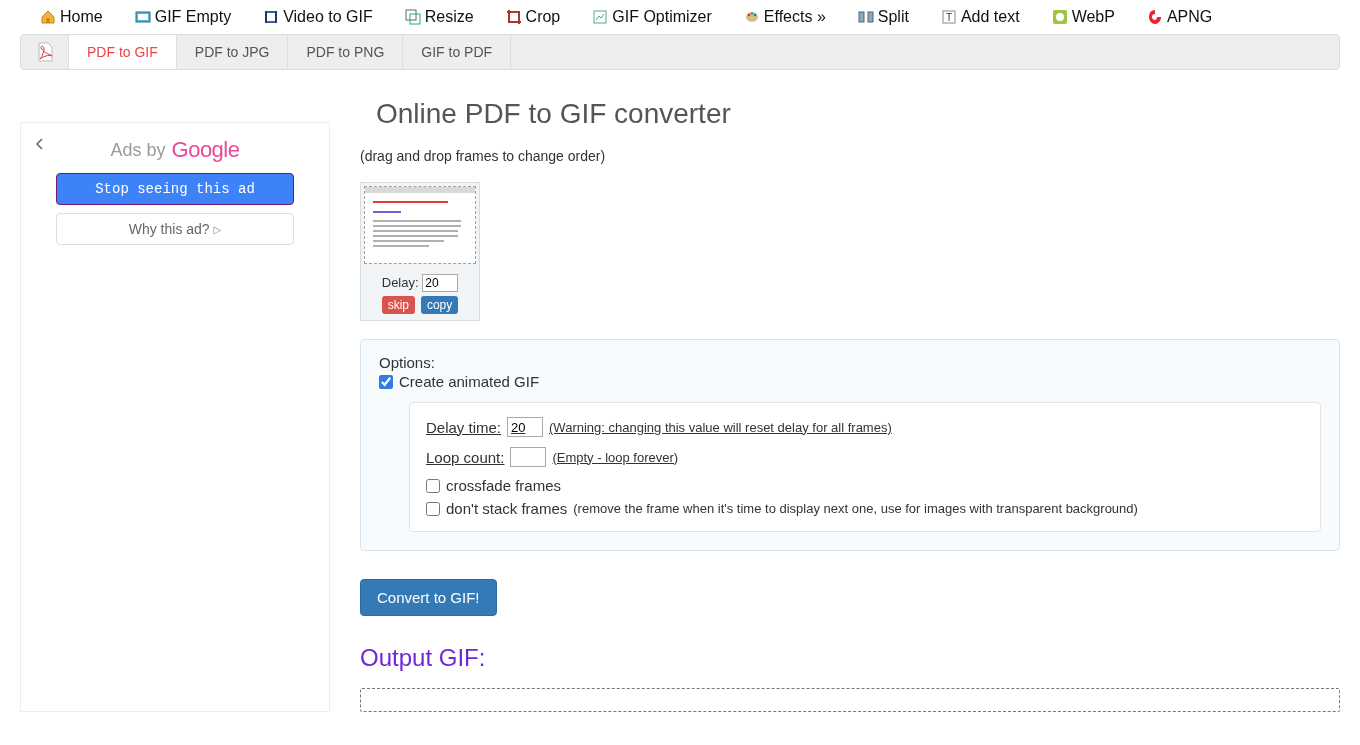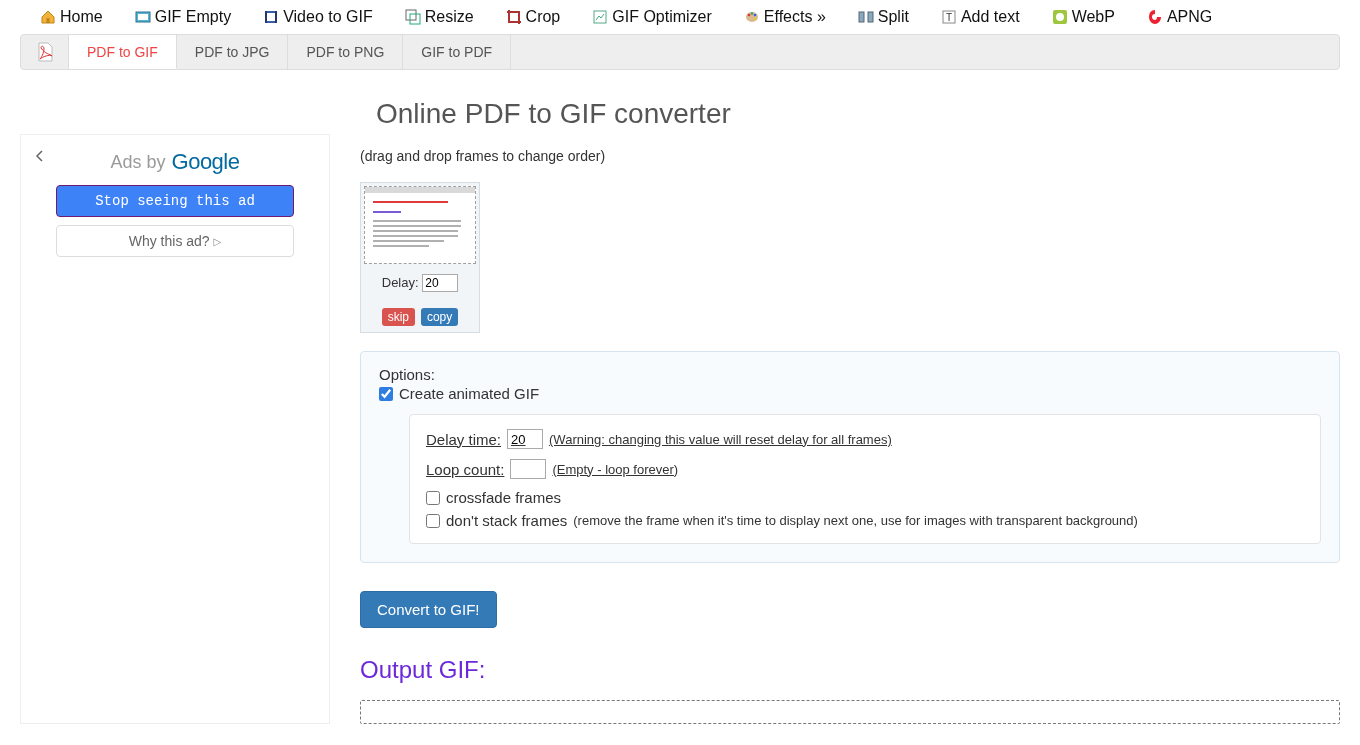--- a/index.html
+++ b/index.html
@@ -87,21 +87,21 @@
     font-size: 18px;
     margin-bottom: 10px;
     display:flex;
     align-items:center;
     justify-content:center;
     gap:6px;
   }
   .google-word {
     font-family: Arial, sans-serif;
     font-size: 22px;
-    color: #0369a1;
+    color: #ec4899;
     letter-spacing: -0.5px;
   }
   .ad-btn {
     display: block;
     width: 238px;
     margin: 0 auto 8px auto;
     padding: 7px 0;
     text-align: center;
     border-radius: 4px;
     font-size: 14px;
@@ -136,21 +136,21 @@
   }
   .thumb .bar { height: 6px; background: #d9d9d9; width: 100%; }
   .thumb .tl { position:absolute; top:14px; left:8px; right:8px; }
   .thumb .ln { height:2px; margin-bottom:3px; background:#b0b0b0; }
   .thumb .ln.red { background:#e03b3b; width: 80%; }
   .thumb .ln.purple { background:#7a5bd6; width: 30%; }
   .thumb .ln.w90 { width: 94%; }
   .thumb .ln.w85 { width: 90%; }
   .thumb .ln.w70 { width: 75%; }
   .thumb .ln.w60 { width: 60%; }
-  .delay-row { font-size: 13px; color:#333; margin-bottom: 16px; }
+  .delay-row { font-size: 13px; color:#333; margin-bottom: 4px; }
   .delay-row input { width: 36px; height: 18px; font-size: 12px; border:1px solid #aaa; padding:0 2px;}
   .chipbtn { display:inline-block; color:#fff; font-size:12px; padding:2px 6px; border-radius:3px; cursor:pointer; border:none;}
   .chipbtn.skip { background:#d9534f; }
   .chipbtn.copy { background:#337ab7; margin-left:2px; }
   .options {
     border: 1px solid #d6e4ef;
     background: #f7fbfe;
     border-radius: 4px;
     padding: 14px 18px 18px 18px;
     margin-top: 18px;

